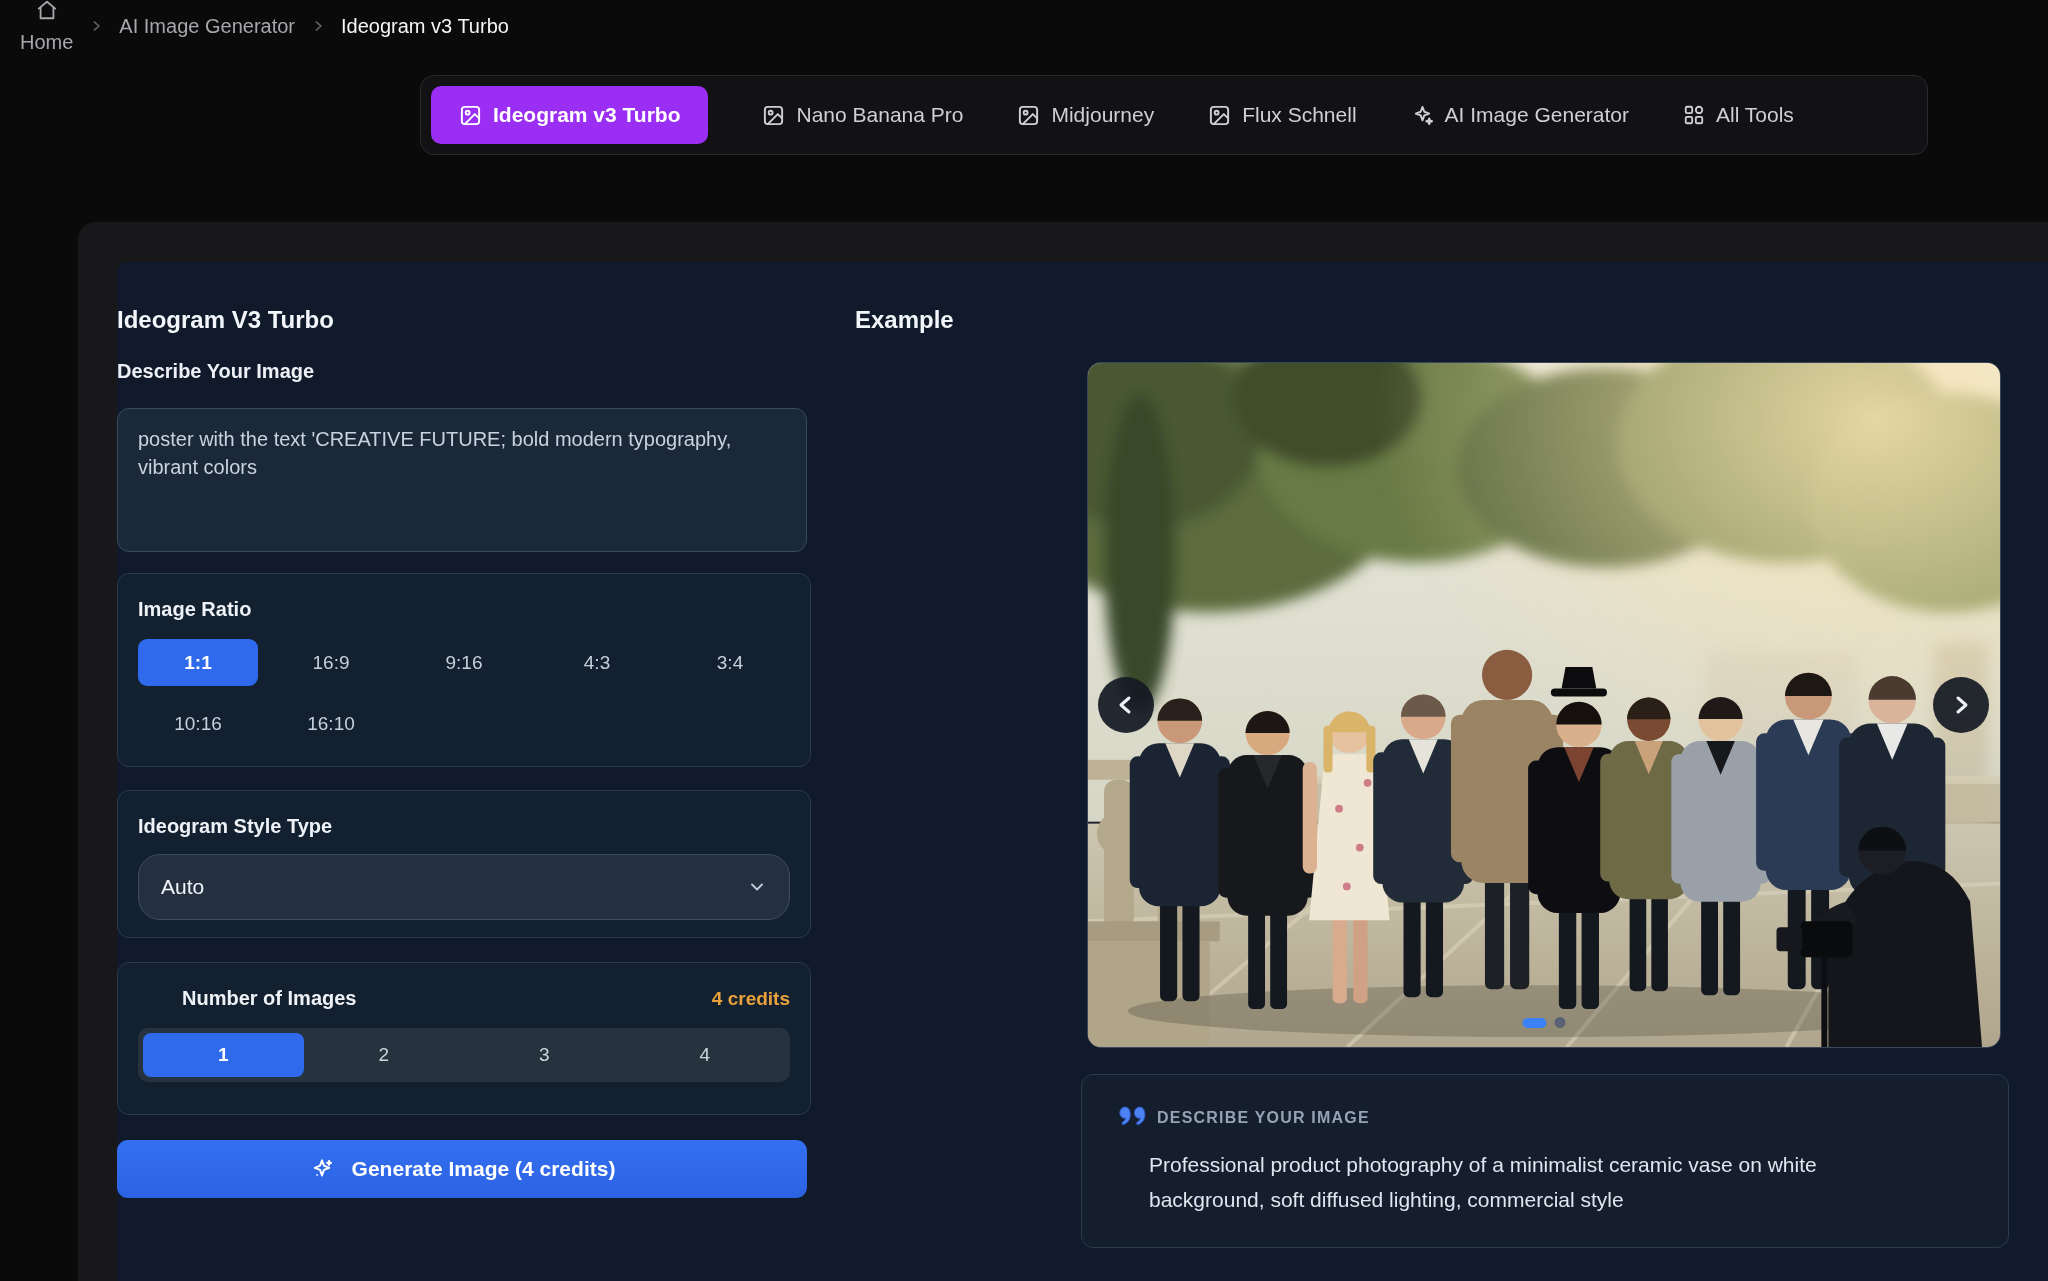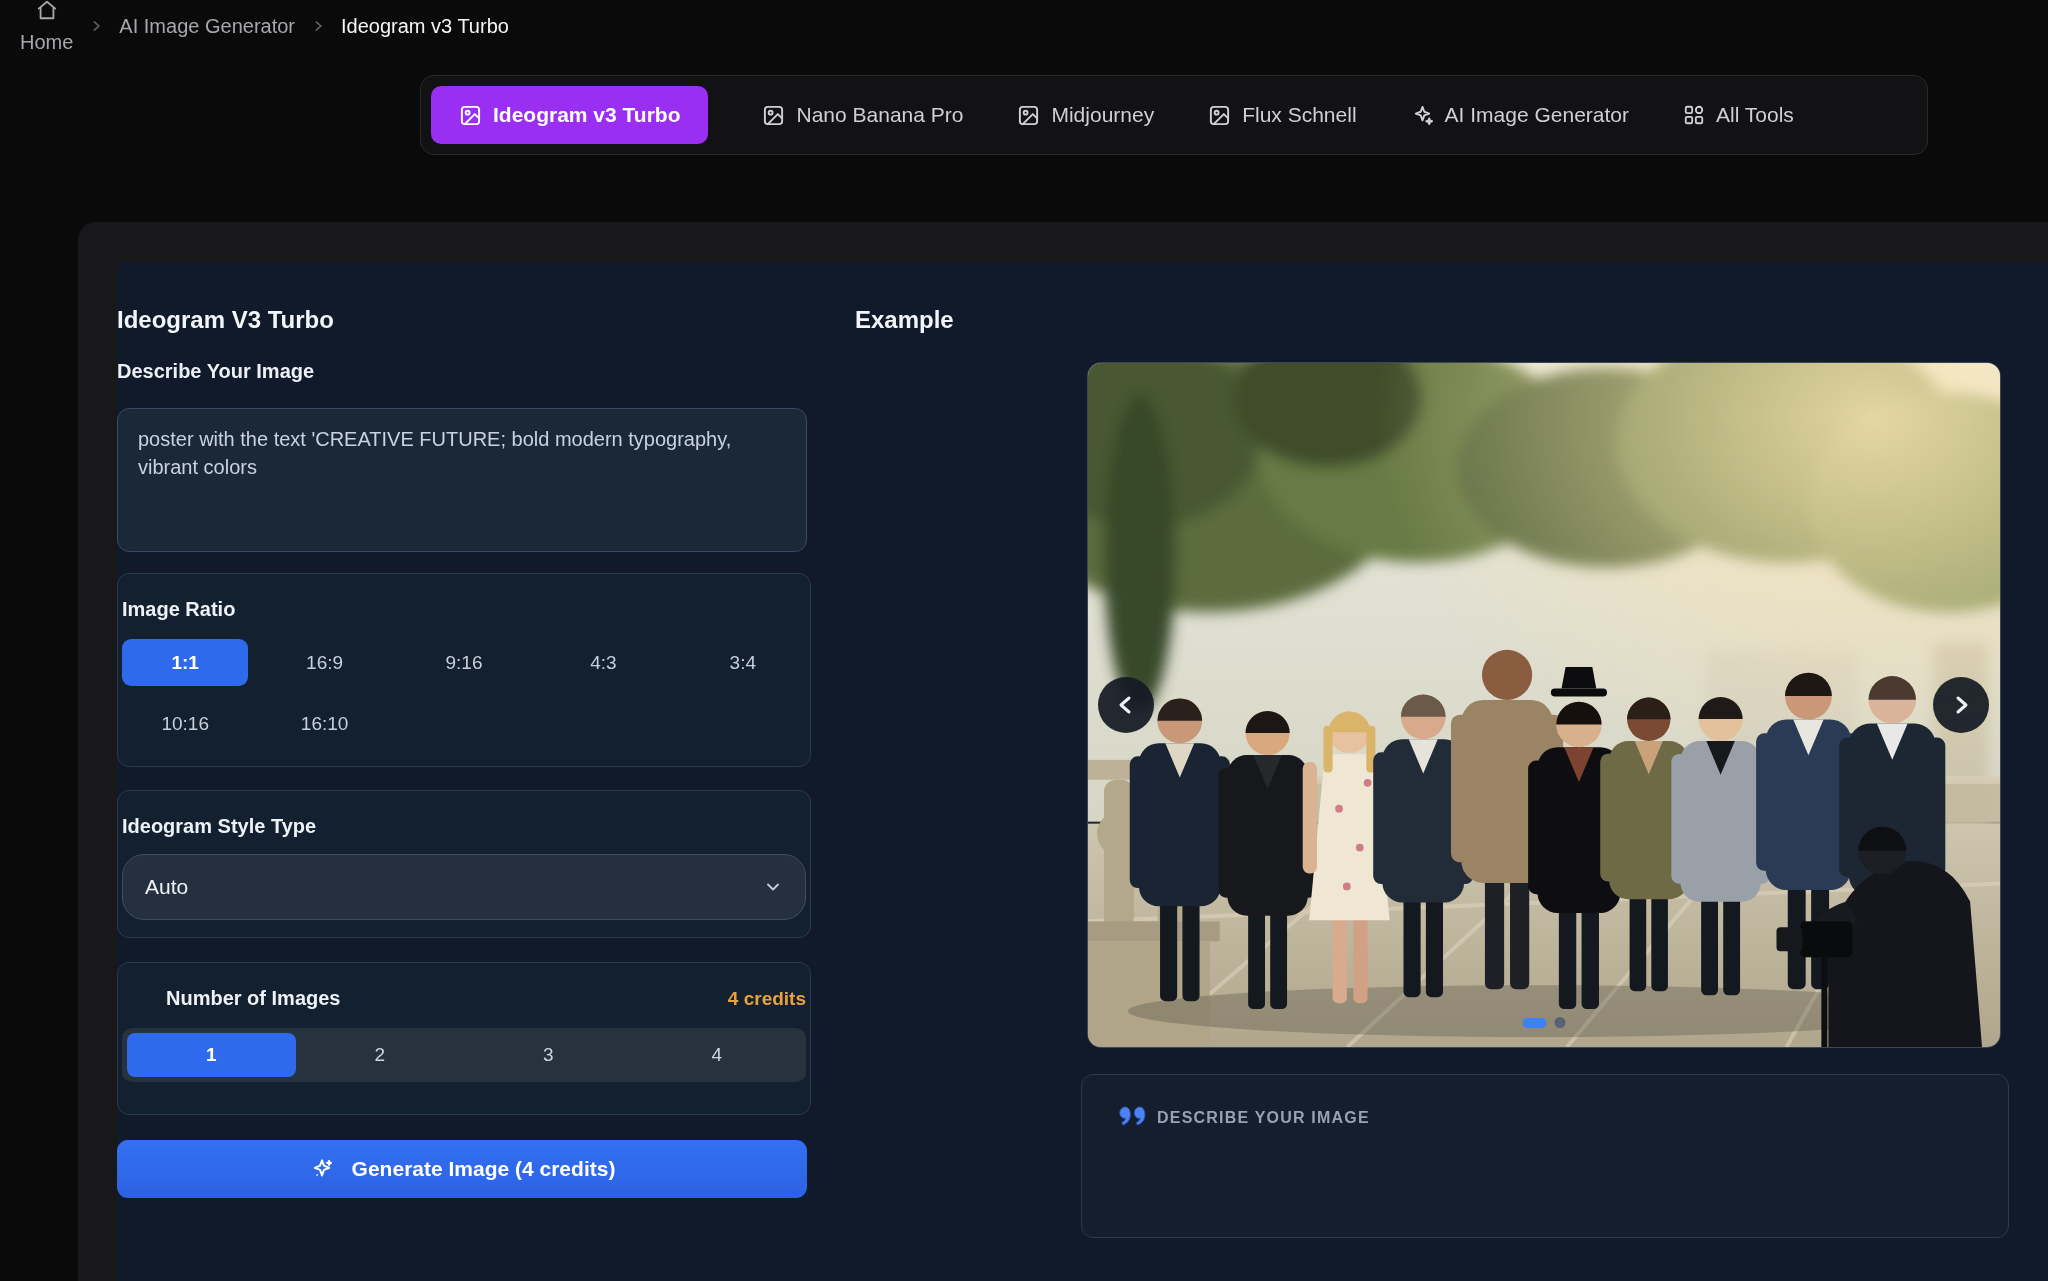--- a/index.html
+++ b/index.html
@@ -31,21 +31,21 @@
   .form-title { position:absolute; left:0px; top:44px; font-size:24px; font-weight:700; color:#f2f6fa; }
   .prompt-label { position:absolute; left:0px; top:98px; font-size:20px; font-weight:700; color:#edf1f6; }
   .prompt-input {
     position:absolute; left:0px; top:146px; width:690px; height:144px;
     background:#1b2838; border:1px solid #394b63; border-radius:12px;
     color:#c9d3df; font-size:20px; line-height:28px; padding:16px 20px;
     font-family:"Liberation Sans", sans-serif; resize:none; outline:none;
   }
   .card {
     position:absolute; left:0px; width:694px; background:#13202f;
-    border:1px solid #2a394e; border-radius:12px; padding:24px 4px;
+    border:1px solid #2a394e; border-radius:12px; padding:24px 20px;
   }
   .card-title { font-size:20px; font-weight:700; color:#eef2f7; }
   #ratio-card { top:311px; height:194px; }
   .ratio-grid { display:grid; grid-template-columns:repeat(5,1fr); gap:14px 13px; margin-top:18px; }
   .ratio-btn {
     height:47px; display:flex; align-items:center; justify-content:center;
     font-size:19px; color:#c7d0da; border-radius:9px; cursor:pointer;
   }
   .ratio-btn.active { background:#2e6aeb; color:#ffffff; font-weight:700; }
   #style-card { top:528px; height:148px; }
@@ -361,17 +361,18 @@
       </div>
 
       <div class="prompt-box">
         <div class="prompt-box-head">
           <svg width="31" height="26" viewBox="0 0 34 28" fill="#4d82f3">
             <path d="M8 2C4.5 2 2 4.8 2 8.4c0 3.4 2.4 5.9 5.5 5.9.3 0 .7 0 1-.1-.7 2.3-2.3 4-4.3 4.8l1.2 2.6C10 20 13.5 16.4 13.5 10.2 13.5 5.3 11.2 2 8 2z" stroke="#2a59c9" stroke-width="1"></path>
             <path d="M24 2c-3.5 0-6 2.8-6 6.4 0 3.4 2.4 5.9 5.5 5.9.3 0 .7 0 1-.1-.7 2.3-2.3 4-4.3 4.8l1.2 2.6C26 20 29.5 16.4 29.5 10.2 29.5 5.3 27.2 2 24 2z" stroke="#2a59c9" stroke-width="1"></path>
           </svg>
           <span class="prompt-box-title">DESCRIBE YOUR IMAGE</span>
         </div>
+        <div class="prompt-box-text">Professional product photography of a minimalist ceramic vase on white background, soft diffused lighting, commercial style</div>
       </div>
 
     </div>
   </div>
 </div>
 
 </body></html>

